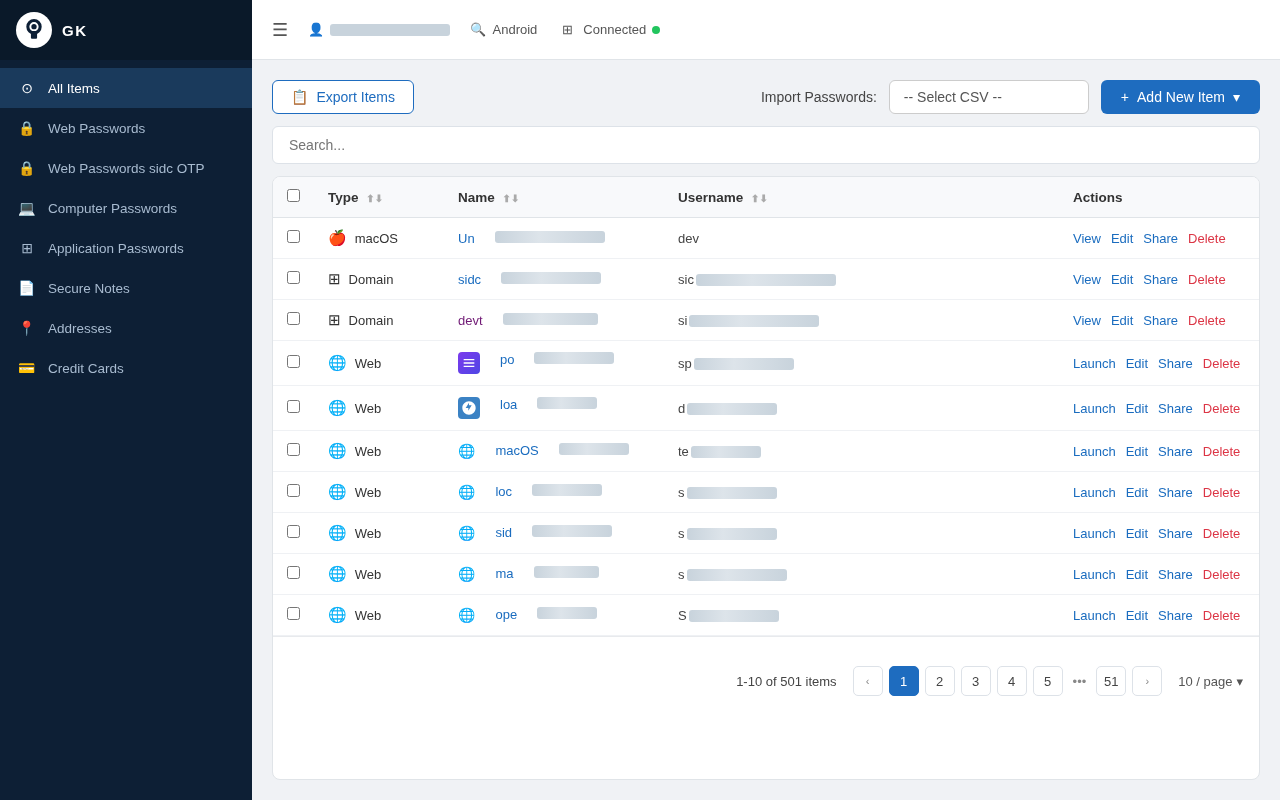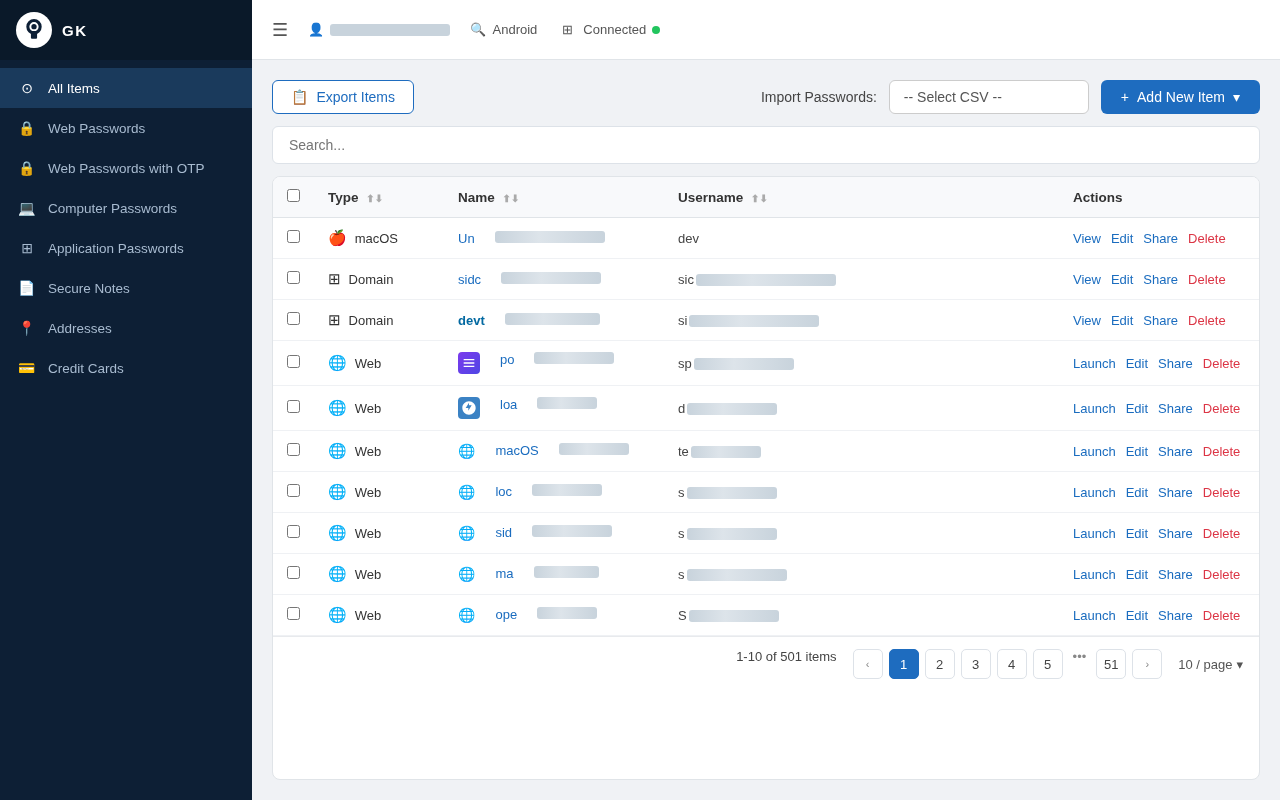--- a/index.html
+++ b/index.html
@@ -202,22 +202,23 @@
     .name-icon { width: 22px; height: 22px; border-radius: 4px; display: flex; align-items: center; justify-content: center; font-size: 13px; flex-shrink: 0; }
     .name-text { font-size: 13px; }
     .username-cell { color: #444; font-size: 13px; }
     .actions-cell { display: flex; gap: 10px; align-items: center; }
     .action-link { font-size: 13px; color: #1a6cbf; cursor: pointer; text-decoration: none; }
     .action-link.delete { color: #dc3545; }
 
     
     #pagination {
       display: flex;
+      align-items: center;
       justify-content: flex-end;
-      padding: 12px 16px;
+      padding: 29px 16px;
       border-top: 1px solid #e8eaed;
       background: white;
       gap: 6px;
       font-size: 13px;
       color: #555;
     }
     .page-info { margin-right: 10px; color: #444; }
     .page-btn {
       width: 30px; height: 30px;
       display: flex; align-items: center; justify-content: center;
@@ -258,21 +259,21 @@
     <div class="sidebar-item active">
       <span class="item-icon">⊙</span>
       <span class="item-label">All Items</span>
     </div>
     <div class="sidebar-item">
       <span class="item-icon">🔒</span>
       <span class="item-label">Web Passwords</span>
     </div>
     <div class="sidebar-item">
       <span class="item-icon">🔒</span>
-      <span class="item-label">Web Passwords with OTP</span>
+      <span class="item-label">Web Passwords sidc OTP</span>
     </div>
     <div class="sidebar-item">
       <span class="item-icon">💻</span>
       <span class="item-label">Computer Passwords</span>
     </div>
     <div class="sidebar-item">
       <span class="item-icon">⊞</span>
       <span class="item-label">Application Passwords</span>
     </div>
     <div class="sidebar-item">
@@ -408,21 +409,21 @@
           <tr>
             <td class="check-cell"><input type="checkbox" style=""></td>
             <td>
                 <div class="type-cell">
                   <span class="type-icon">⊞</span>
                   <span>Domain</span>
                 </div>
               </td>
             <td>
                 <div class="name-cell">
-                  <span class="name-text" style="color:#0369a1;font-weight:bold;">devt</span>
+                  <span class="name-text" style="color:#701a75;">devt</span>
                   <span class="blurred" style="width:95px;"></span>
                 </div>
               </td>
             <td class="username-cell"><span>si</span><span class="blurred" style="width:130px;margin-left:2px;"></span></td>
             <td>
                 <div class="actions-cell">
                   <a class="action-link">View</a>
                   <a class="action-link">Edit</a>
                   <a class="action-link">Share</a>
                   <a class="action-link delete">Delete</a>

